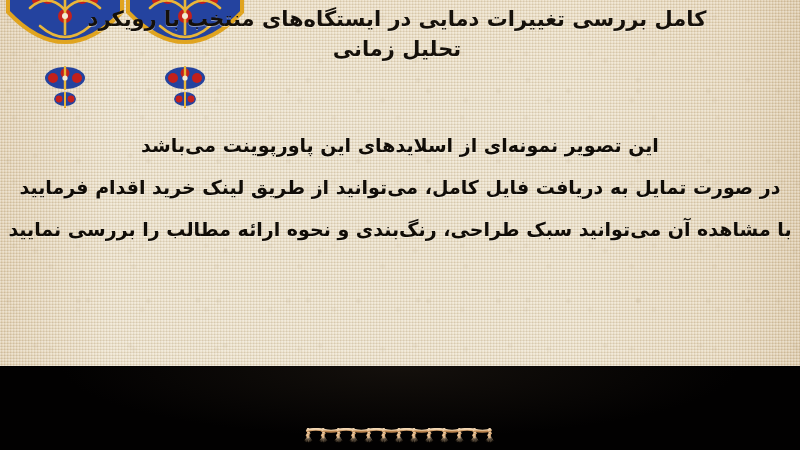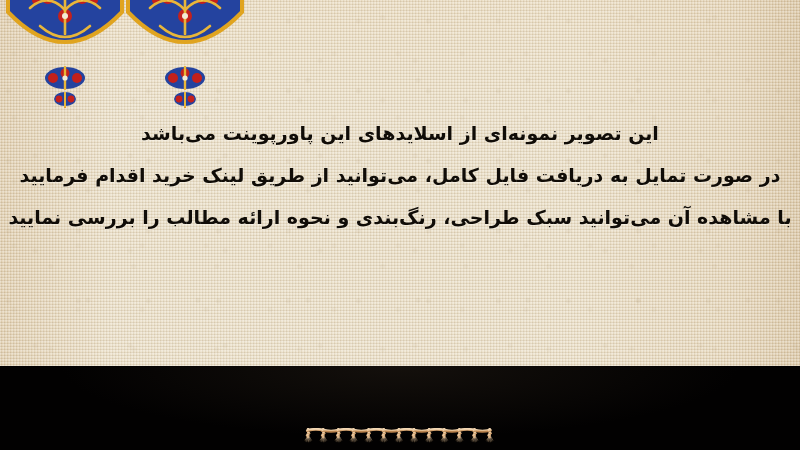--- a/index.html
+++ b/index.html
@@ -90,21 +90,21 @@
     font-size: 21px;
     font-weight: 700;
     line-height: 30px;
     letter-spacing: 0px;
     white-space: nowrap;
     text-shadow: 0 1px 0 rgba(255,250,240,0.45);
   }
 
   .body-block {
     position: absolute;
-    top: 112px;
+    top: 124px;
     right: 0;
     width: 800px;
     text-align: center;
     z-index: 6;
   }
   .body-line {
     color: #100c07;
     font-size: 19px;
     font-weight: 700;
     line-height: 42px;
@@ -280,20 +280,24 @@
         <circle cx="59" cy="118" r="2.6" fill="#f3ead4"></circle>
         <ellipse cx="59" cy="139" rx="11" ry="7" fill="#24439f"></ellipse>
         <circle cx="53" cy="139" r="3.4" fill="#c4201c"></circle>
         <circle cx="65" cy="139" r="3.4" fill="#c4201c"></circle>
         <path d="M59 132 L59 148" stroke="#e8b63a" stroke-width="2"></path>
         <circle cx="59" cy="151" r="3.2" fill="#c4201c"></circle>
       </g>
     </svg>
   </div>
 
+  <div class="title-block">
+    <div class="title-line">کامل بررسی تغییرات دمایی در ایستگاه‌های منتخب با رویکرد</div>
+    <div class="title-line">تحلیل زمانی</div>
+  </div>
 
   <div class="body-block">
     <div class="body-line">این تصویر نمونه‌ای از اسلایدهای این پاورپوینت می‌باشد</div>
     <div class="body-line">در صورت تمایل به دریافت فایل کامل، می‌توانید از طریق لینک خرید اقدام فرمایید</div>
     <div class="body-line">با مشاهده آن می‌توانید سبک طراحی، رنگ‌بندی و نحوه ارائه مطالب را بررسی نمایید</div>
   </div>
 
   <div class="fringe-zone">
     <div class="black-field"></div>
     <svg class="fringe-band" width="800" height="96" viewBox="0 0 800 96" style="position:absolute;left:0;bottom:0;">

